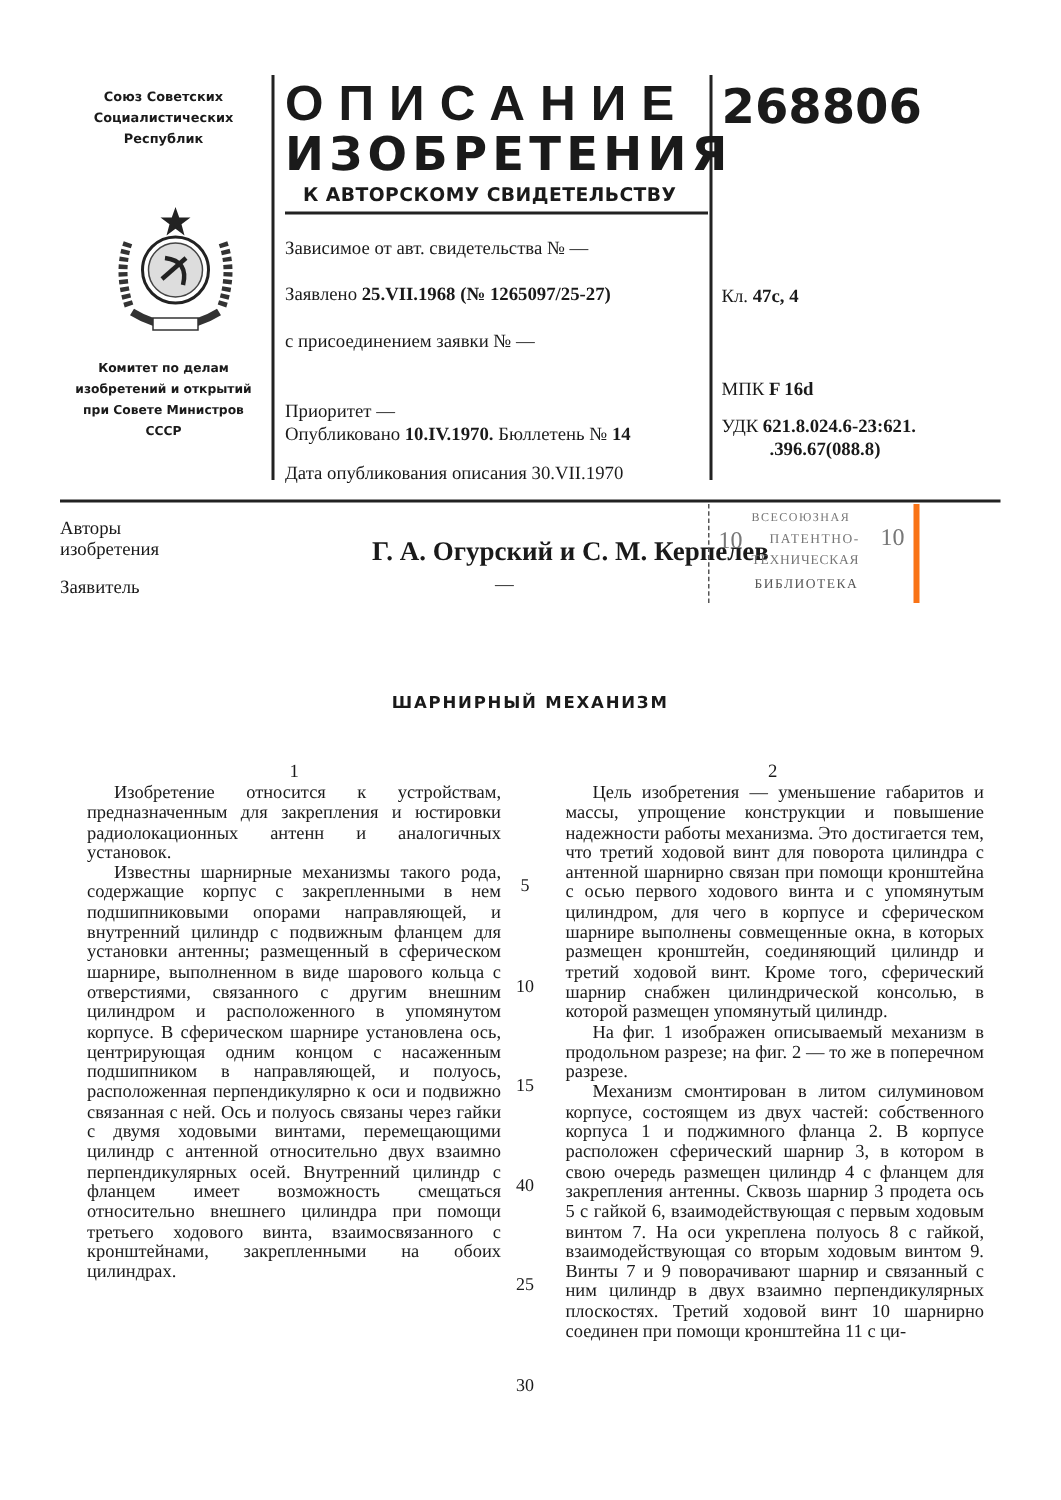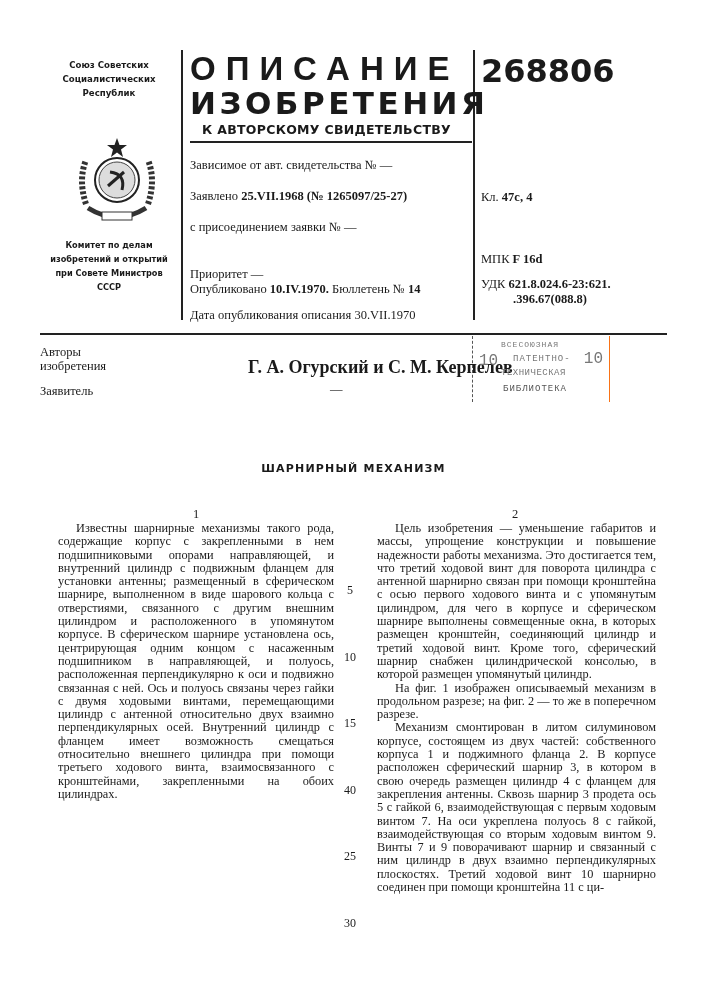--- a/index.html
+++ b/index.html
@@ -26,21 +26,21 @@
   .cls { left: 481px; font-size: 12.5px; white-space: nowrap; }
   .cls b { font-weight: bold; }
 
   .hrule-main { left: 40px; top: 333px; width: 627px; height: 2px; background: #222; }
 
   .authors-lbl { left: 40px; top: 345px; font-size: 12.5px; line-height: 14px; }
   .authors-val { left: 248px; top: 357px; font-size: 18px; font-weight: bold; white-space: nowrap; }
   .applicant-lbl { left: 40px; top: 384px; font-size: 12.5px; }
   .applicant-val { left: 330px; top: 382px; font-size: 12.5px; }
 
-  .stamp { left: 472px; top: 336px; width: 136px; height: 66px; border-left: 1px dashed #555; border-right: 1px solid #f97316; color: #777; font-family: Liberation Mono, monospace; }
+  .stamp { left: 472px; top: 336px; width: 136px; height: 66px; border-left: 1px dashed #555; border-right: 4px solid #f97316; color: #777; font-family: Liberation Serif, serif; }
   .stamp .l1 { position:absolute; left: 28px; top: 4px; font-size: 8px; letter-spacing: 1px; }
   .stamp .l2 { position:absolute; left: 40px; top: 18px; font-size: 9px; letter-spacing: 1px; }
   .stamp .l3 { position:absolute; left: 28px; top: 32px; font-size: 9px; letter-spacing: 0.5px; }
   .stamp .l4 { position:absolute; left: 30px; top: 48px; font-size: 9px; letter-spacing: 1px; color:#555; }
   .stamp .n1 { position:absolute; left: 6px; top: 16px; font-size: 16px; }
   .stamp .n2 { position:absolute; right: 6px; top: 14px; font-size: 16px; }
 
   .section-title { left: 0; top: 462px; width: 707px; text-align: center; font-family: "DejaVu Sans", sans-serif; font-weight: bold; font-size: 11px; letter-spacing: 1.2px; }
 
   .colnum { font-size: 12.5px; }
@@ -139,20 +139,21 @@
   <span class="n1">10</span>
   <span class="n2">10</span>
 </div>
 
 <div class="abs section-title">ШАРНИРНЫЙ МЕХАНИЗМ</div>
 
 <div class="abs colnum" style="left:193px; top:507px;">1</div>
 <div class="abs colnum" style="left:512px; top:507px;">2</div>
 
 <div class="abs col col1">
+  <p>Изобретение относится к устройствам, предназначенным для закрепления и юстировки радиолокационных антенн и аналогичных установок.</p>
   <p>Известны шарнирные механизмы такого рода, содержащие корпус с закрепленными в нем подшипниковыми опорами направляющей, и внутренний цилиндр с подвижным фланцем для установки антенны; размещенный в сферическом шарнире, выполненном в виде шарового кольца с отверстиями, связанного с другим внешним цилиндром и расположенного в упомянутом корпусе. В сферическом шарнире установлена ось, центрирующая одним концом с насаженным подшипником в направляющей, и полуось, расположенная перпендикулярно к оси и подвижно связанная с ней. Ось и полуось связаны через гайки с двумя ходовыми винтами, перемещающими цилиндр с антенной относительно двух взаимно перпендикулярных осей. Внутренний цилиндр с фланцем имеет возможность смещаться относительно внешнего цилиндра при помощи третьего ходового винта, взаимосвязанного с кронштейнами, закрепленными на обоих цилиндрах.</p>
 </div>
 
 <div class="abs lnum" style="top:583px;">5</div>
 <div class="abs lnum" style="top:650px;">10</div>
 <div class="abs lnum" style="top:716px;">15</div>
 <div class="abs lnum" style="top:783px;">40</div>
 <div class="abs lnum" style="top:849px;">25</div>
 <div class="abs lnum" style="top:916px;">30</div>
 

